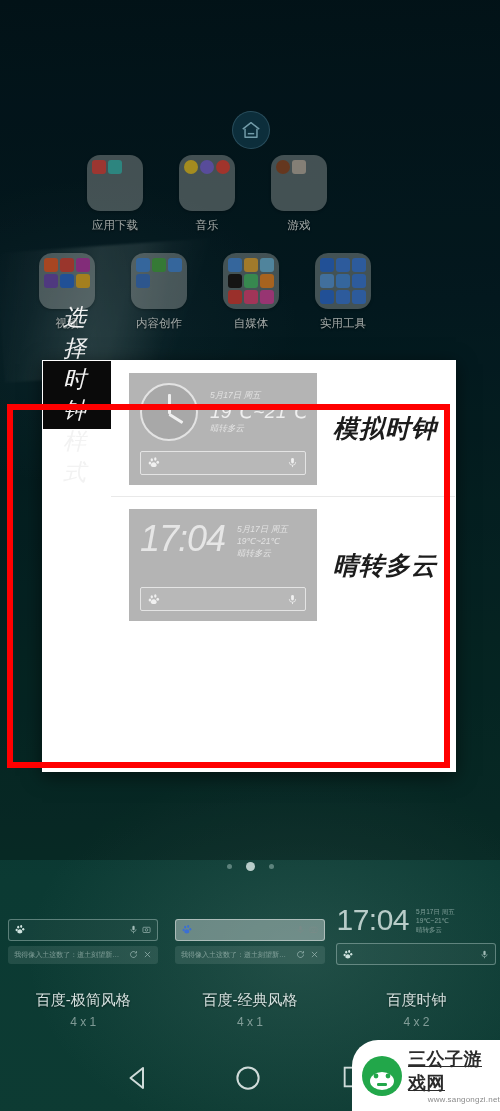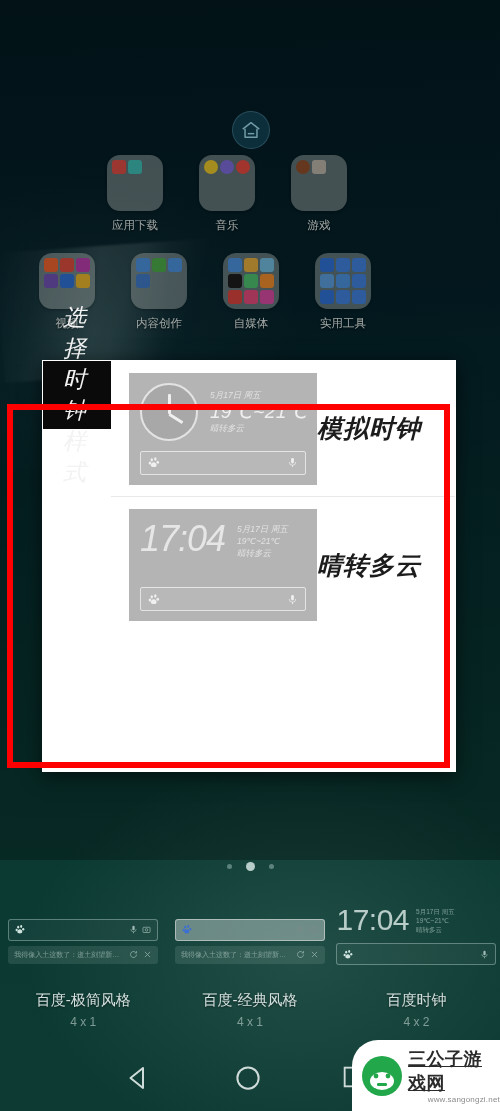--- a/index.html
+++ b/index.html
@@ -35,21 +35,21 @@
     position:absolute; left:232px; top:111px; width:38px; height:38px;
     border-radius:50%; background:rgba(30,92,120,.55);
     border:1px solid rgba(130,190,215,.35);
     display:flex; align-items:center; justify-content:center;
   }
   #home-badge svg{ width:22px; height:22px; }
 
   .folder-grid{ position:absolute; left:0; top:155px; width:500px; }
   .folder-row{ display:flex; }
   .folder-cell{ width:91px; display:flex; flex-direction:column; align-items:center; }
-  .folder-row.r1{ padding-left:89px; }
+  .folder-row.r1{ padding-left:69px; }
   .folder-row.r1 .folder-cell{ width:92px; }
   .folder-row.r2{ padding-left:21px; margin-top:20px; }
   .folder-row.r2 .folder-cell{ width:92px; }
   .folder-icon{
     width:56px; height:56px; border-radius:13px;
     background:rgba(205,212,210,.45);
     padding:5px; display:grid; gap:2px;
     grid-template-columns:repeat(3,1fr);
     grid-template-rows:repeat(3,1fr);
     box-shadow:0 1px 3px rgba(0,0,0,.25);
@@ -140,21 +140,21 @@
   .hand.m{ width:2.5px; height:20px; left:26px; top:9px; }
   .wbig{ font-size:19px; line-height:21px; color:#efefef; font-weight:300;
          letter-spacing:.3px; }
   .wsm{ font-size:8.5px; line-height:12px; color:#e2e2e2; }
   .digitbig{ font-size:36px; line-height:38px; color:#e6e6e6;
              font-weight:300; letter-spacing:-1px; }
   .opt-sbar{
     height:24px; border:1.5px solid #e4e4e4; border-radius:2px;
     display:flex; align-items:center; padding:0 7px; background:rgba(255,255,255,.06);
   }
-  .opt-label{ flex:1; text-align:left; font-size:25px; font-weight:700;
+  .opt-label{ flex:1; text-align:right; font-size:25px; font-weight:700;
               color:#1c1c1c; letter-spacing:1px; }
 
   
   #redbox{
     position:absolute; left:7px; top:404px; width:443px; height:364px;
     border:6px solid #ff0000; pointer-events:none;
   }
 
   
   #navbar{ position:absolute; left:0; top:1045px; width:500px; height:66px; }

